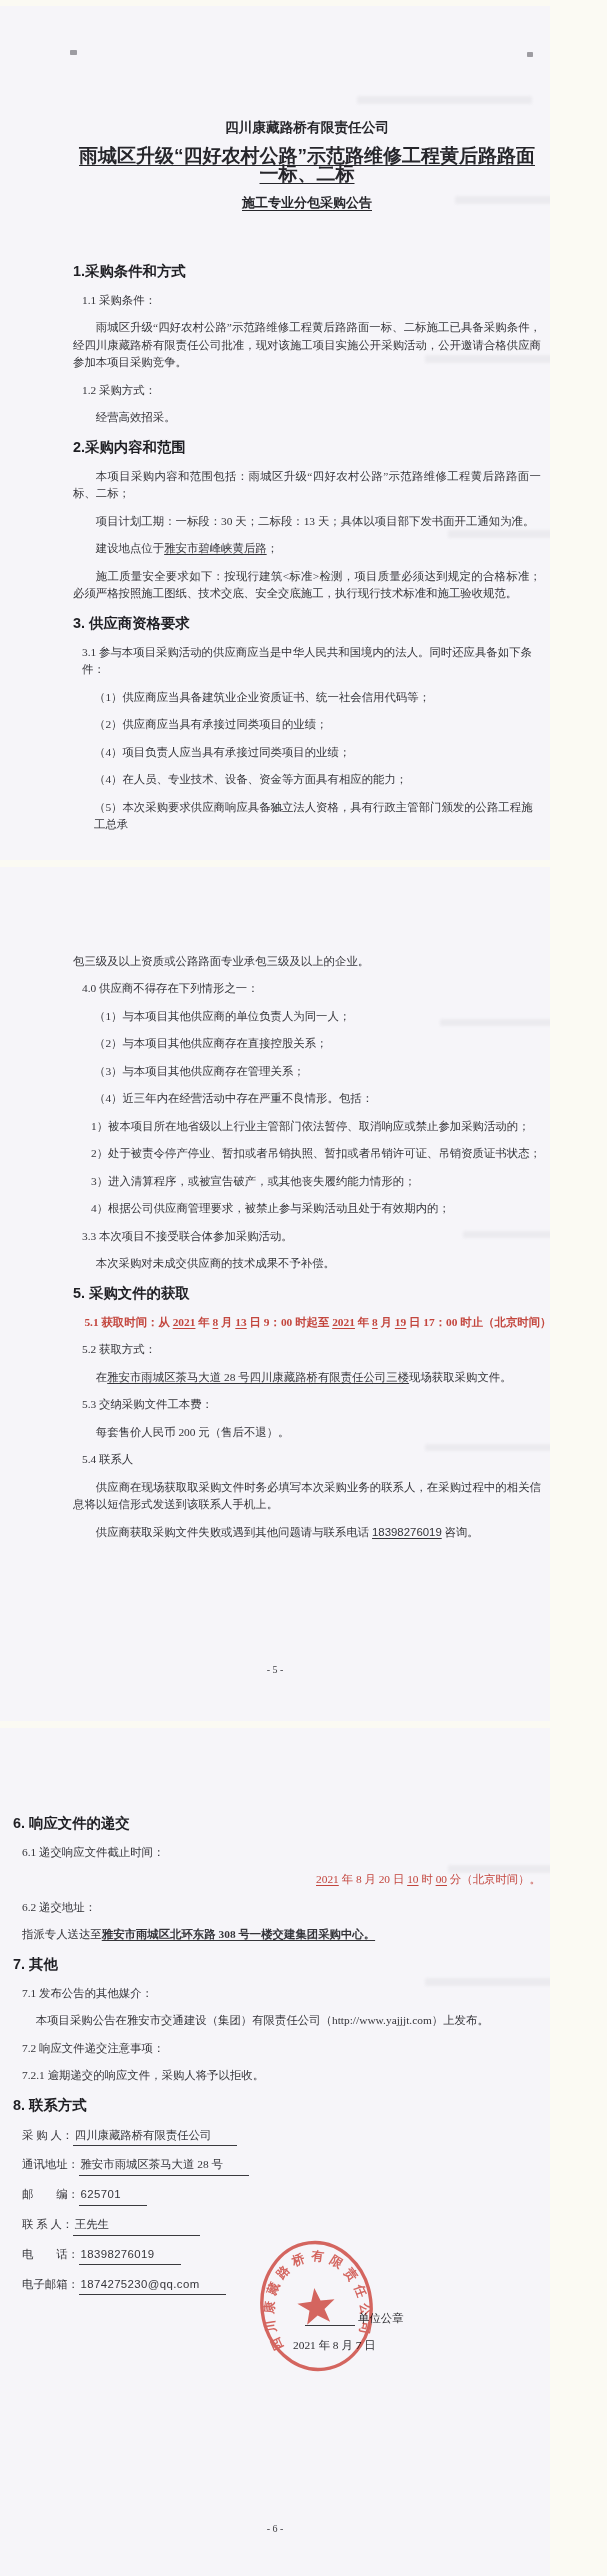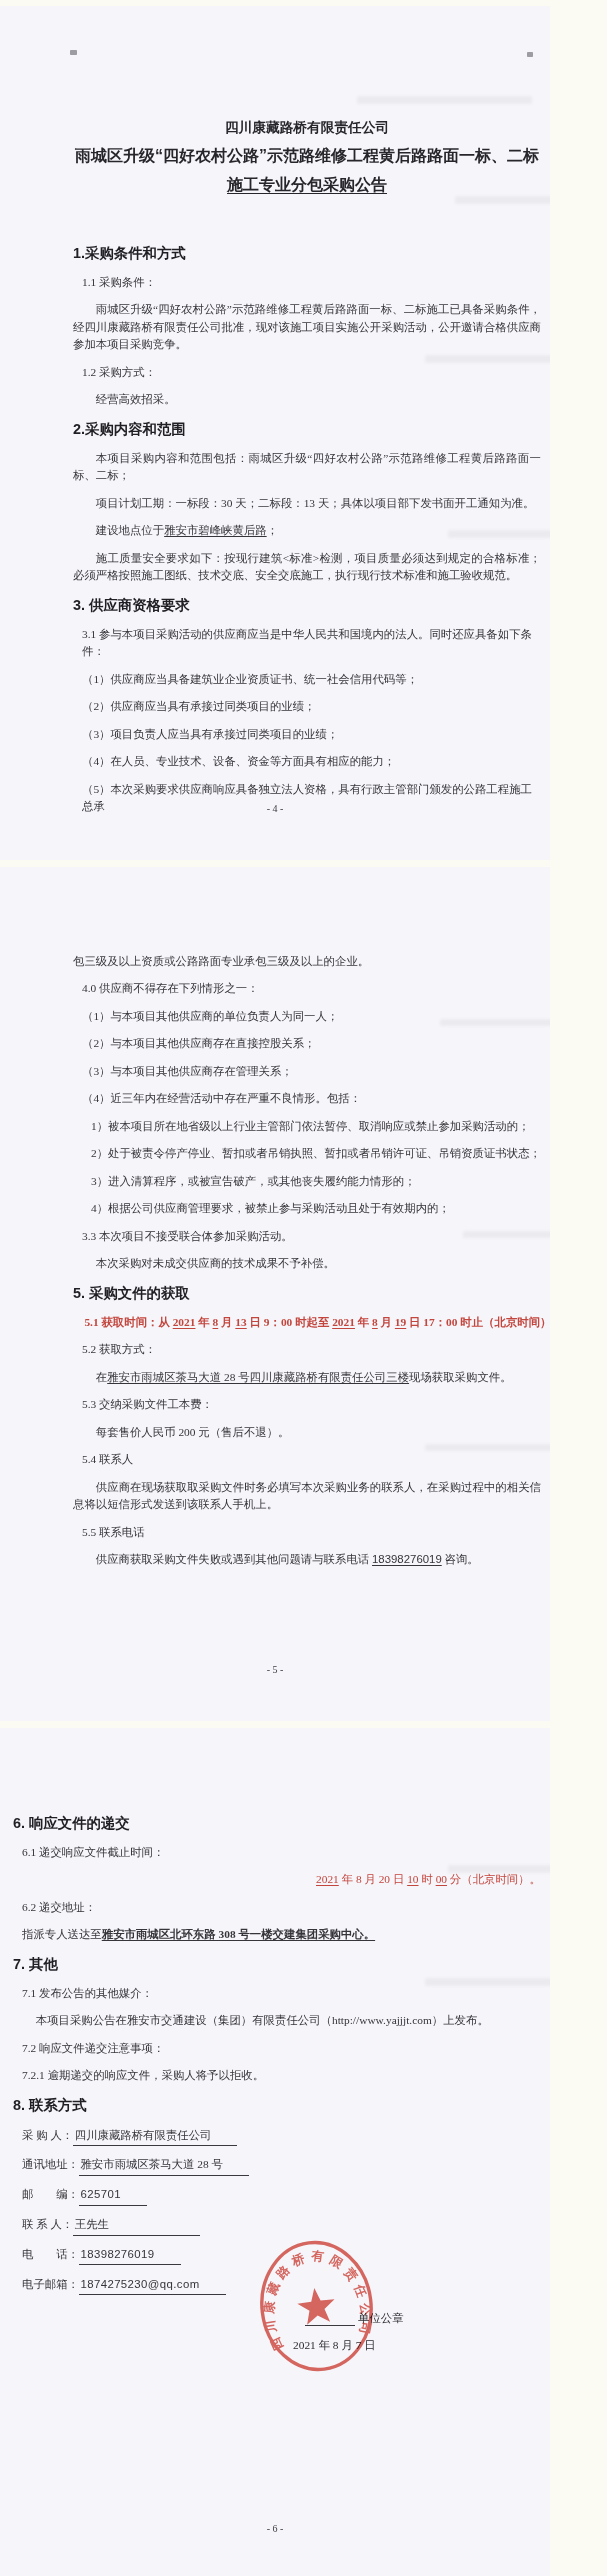--- a/index.html
+++ b/index.html
@@ -23,37 +23,37 @@
   #page5 .content { padding-top:76px; }
   #page6 .content { padding-top:80px;padding-left:13px; }
 
   .doc-title {
     text-align:center;
     font-family:"Liberation Sans","DejaVu Sans",sans-serif;
     font-weight:bold;
     color:#26262b;
   }
   .t1 { font-size:13.7px; line-height:20px; margin:112px 0 0 0; }
-  .t2 { font-size:16px; line-height:18px; margin:9px 0 0 0; text-underline-offset:3px; }
-  .t3 { font-size:16px; line-height:18px; margin:10.6px 0 0 0; text-decoration:underline; text-underline-offset:3px; }
+  .t2 { font-size:19px; line-height:18px; margin:9px 0 0 0; text-decoration:underline; text-underline-offset:3px; }
+  .t3 { font-size:13px; line-height:18px; margin:10.6px 0 0 0; text-decoration:underline; text-underline-offset:3px; }
 
   .h {
     font-family:"Liberation Sans","DejaVu Sans",sans-serif;
     font-weight:bold;
     font-size:14.4px;
     line-height:21px;
     color:#1f1f24;
     margin:4.6px 0;
   }
   .h.first { margin-top:49px; }
 
   p { font-size:11.4px; line-height:17.5px; margin:10px 0; }
   .p2 { text-indent:2em; text-align:justify; }
   .lbl { margin-left:9px; }
-  .item { margin-left:9px; }
+  .item { margin-left:21px; }
   .item2 { margin-left:18px; }
   .u { text-decoration:underline; text-underline-offset:2.3px; }
   .red { color:#c3463e; }
   .redline {
     margin-left:11.4px;
     font-weight:bold;
     white-space:nowrap;
   }
   .sans { font-family:"Liberation Sans","DejaVu Sans",sans-serif; }
 
@@ -144,21 +144,21 @@
     <div class="h">2.采购内容和范围</div>
     <p class="p2">本项目采购内容和范围包括：雨城区升级“四好农村公路”示范路维修工程黄后路路面一标、二标；</p>
     <p class="p2">项目计划工期：一标段：30 天；二标段：13 天；具体以项目部下发书面开工通知为准。</p>
     <p class="p2"><span>建设地点位于</span><span class="u">雅安市碧峰峡黄后路</span><span>；</span></p>
     <p class="p2">施工质量安全要求如下：按现行建筑&lt;标准&gt;检测，项目质量必须达到规定的合格标准；必须严格按照施工图纸、技术交底、安全交底施工，执行现行技术标准和施工验收规范。</p>
 
     <div class="h">3. 供应商资格要求</div>
     <p class="lbl">3.1 参与本项目采购活动的供应商应当是中华人民共和国境内的法人。同时还应具备如下条件：</p>
     <p class="item">（1）供应商应当具备建筑业企业资质证书、统一社会信用代码等；</p>
     <p class="item">（2）供应商应当具有承接过同类项目的业绩；</p>
-    <p class="item">（3）项目负责人应当具有承接过同类项目的业绩；</p>
+    <p class="item">（4）项目负责人应当具有承接过同类项目的业绩；</p>
     <p class="item">（4）在人员、专业技术、设备、资金等方面具有相应的能力；</p>
     <p class="item">（5）本次采购要求供应商响应具备独立法人资格，具有行政主管部门颁发的公路工程施工总承</p>
   </div>
   <div class="footer">- 4 -</div>
 </div>
 
 <div class="page" id="page5">
   <span class="ghost" style="left:440px;top:152px;width:129px;height:7.6px;"></span>
   <span class="ghost" style="left:463px;top:364px;width:106px;height:7.6px;"></span>
   <span class="ghost" style="left:425px;top:577px;width:137px;height:7.6px;"></span>
@@ -179,21 +179,20 @@
     <p class="p2">本次采购对未成交供应商的技术成果不予补偿。</p>
 
     <div class="h">5. 采购文件的获取</div>
     <p class="red redline"><span>5.1 获取时间：从 </span><span class="u">2021</span><span> 年 </span><span class="u">8</span><span> 月 </span><span class="u">13</span><span> 日 9：00 时起至 </span><span class="u">2021</span><span> 年 </span><span class="u">8</span><span> 月 </span><span class="u">19</span><span> 日 17：00 时止（北京时间）</span></p>
     <p class="lbl">5.2 获取方式：</p>
     <p class="p2"><span>在</span><span class="u">雅安市雨城区茶马大道 28 号四川康藏路桥有限责任公司三楼</span><span>现场获取采购文件。</span></p>
     <p class="lbl">5.3 交纳采购文件工本费：</p>
     <p class="p2">每套售价人民币 200 元（售后不退）。</p>
     <p class="lbl">5.4 联系人</p>
     <p class="p2">供应商在现场获取取采购文件时务必填写本次采购业务的联系人，在采购过程中的相关信息将以短信形式发送到该联系人手机上。</p>
-    <p class="lbl">5.5 联系电话</p>
     <p class="p2"><span>供应商获取采购文件失败或遇到其他问题请与联系电话 </span><span class="u sans">18398276019</span><span> 咨询。</span></p>
   </div>
   <div class="footer">- 5 -</div>
 </div>
 
 <div class="page" id="page6">
   <span class="ghost" style="left:448px;top:137px;width:114px;height:7.6px;"></span>
   <span class="ghost" style="left:425px;top:250px;width:129px;height:7.6px;"></span>
 
   <div class="content">

